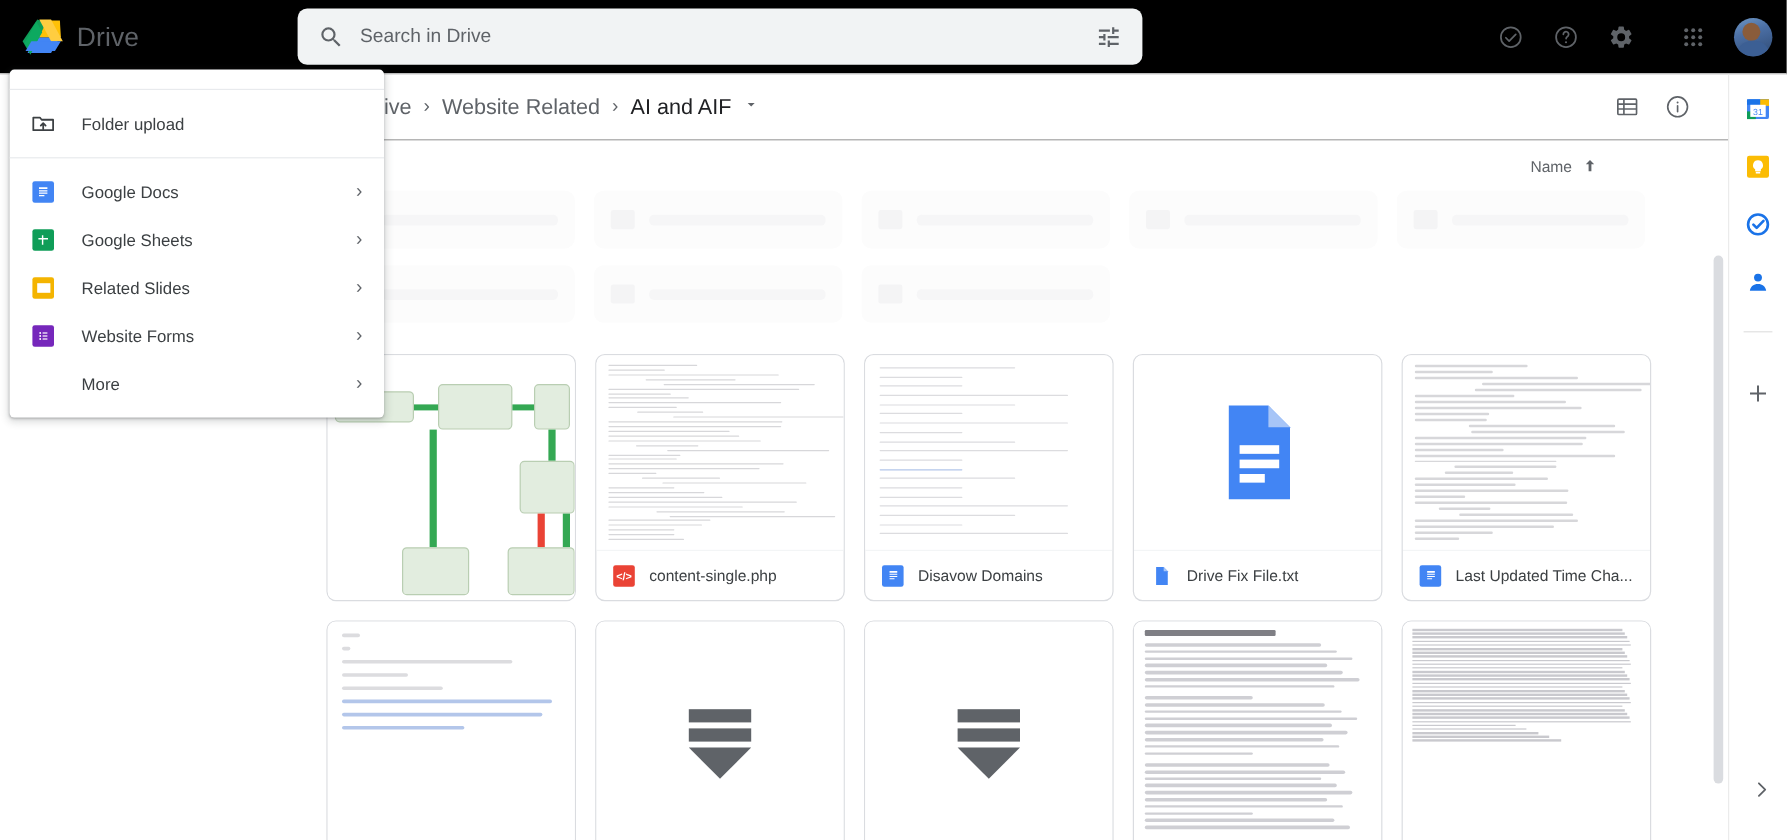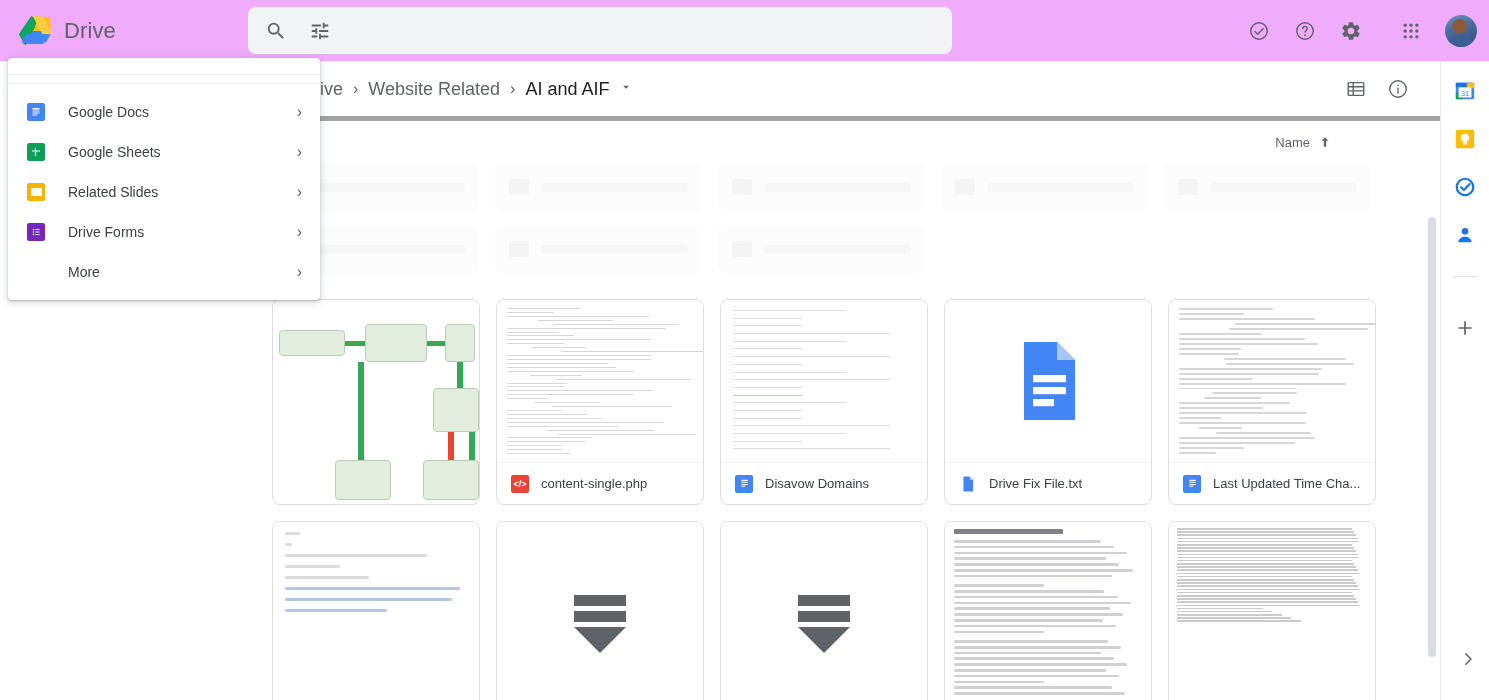--- a/index.html
+++ b/index.html
@@ -8,21 +8,21 @@
     overflow: hidden;
     background: #ffffff;
     font-family: "Liberation Sans", sans-serif;
     color: #202124;
   }
   .app { position: relative; width: 1489px; height: 700px; }
 
   
   .header {
     position: absolute; top: 0; left: 0; width: 1489px; height: 62px;
-    display: flex; align-items: center; background: #f0abfc;
+    display: flex; align-items: center; background: #000000;
     border-bottom: 1px solid #ebebeb;
   }
   .brand { display: flex; align-items: center; width: 248px; padding-left: 16px; }
   .drive-logo { width: 40px; height: 36px; position: relative; }
   .drive-word { font-size: 22px; color: #5f6368; margin-left: 8px; letter-spacing: .1px; }
   .searchwrap {
     width: 704px; height: 47px; background: #f1f3f4; border-radius: 8px;
     display: flex; align-items: center; padding: 0 8px 0 4px; margin-left: 0;
   }
   .sicon { width: 48px; height: 40px; display: flex; align-items: center; justify-content: center; }
@@ -73,21 +73,21 @@
   
   .main { position: absolute; top: 62px; left: 248px; width: 1192px; height: 638px; background: #fff; }
   .crumbbar { height: 54px; display: flex; align-items: center; padding: 0 8px 0 16px; }
   .crumb { font-size: 18px; color: #5f6368; padding: 4px 8px; border-radius: 4px; }
   .crumb.last { color: #202124; }
   .crumb-sep { color: #5f6368; font-size: 16px; padding: 0 2px; }
   .caret { margin-left: 2px; color: #5f6368; }
   .crumb-right { margin-left: auto; display: flex; align-items: center; gap: 2px; padding-right: 14px; }
   .miconbtn { width: 40px; height: 40px; border-radius: 50%; display: flex; align-items: center; justify-content: center; }
 
-  .filespane { position: absolute; top: 54px; left: 0; width: 1192px; height: 584px; overflow: hidden; background: #fff; border-top: 5px solid #a3a3a3; }
+  .filespane { position: absolute; top: 54px; left: 0; width: 1192px; height: 584px; overflow: hidden; background: #fff; border-top: 1px solid #a3a3a3; }
   .section-hdr { height: 42px; display: flex; align-items: center; padding: 0 24px; }
   .section-title { font-size: 14px; color: #5f6368; font-weight: bold; }
   .name-sort { margin-left: auto; display: flex; align-items: center; gap: 8px; margin-right: 84px; font-size: 13px; color: #5f6368; }
 
   .grid { display: flex; flex-wrap: wrap; gap: 16px; padding: 0 24px; }
   .ghost-row { display: flex; gap: 16px; padding: 0 24px; }
   .ghost {
     width: 207px; height: 48px; border-radius: 8px; background: #fcfcfc;
     display: flex; align-items: center; gap: 12px; padding: 0 14px;
   }
@@ -178,20 +178,21 @@
       </span>
       <span class="drive-word">Drive</span>
     </div>
 
     <div class="searchwrap">
       <span class="sicon">
         <svg width="22" height="22" viewBox="0 0 24 24" fill="#5f6368">
             <path d="M15.5 14h-.79l-.28-.27A6.47 6.47 0 0016 9.5 6.5 6.5 0 109.5 16c1.61 0 3.09-.59 4.23-1.57l.27.28v.79l5 4.99L20.49 19l-4.99-5zm-6 0C7.01 14 5 11.99 5 9.5S7.01 5 9.5 5 14 7.01 14 9.5 11.99 14 9.5 14z"></path>
           </svg>
       </span>
+      <input class="sinput" value="" placeholder="Search in Drive" style="">
       <span class="tunebtn">
         <svg width="22" height="22" viewBox="0 0 24 24" fill="#5f6368">
             <path d="M3 17v2h6v-2H3zM3 5v2h10V5H3zm10 16v-2h8v-2h-8v-2h-2v6h2zM7 9v2H3v2h4v2h2V9H7zm14 4v-2H11v2h10zm-6-4h2V7h4V5h-4V3h-2v6z"></path>
           </svg>
       </span>
     </div>
 
     <div class="header-right">
       <span class="hicon">
         <svg width="22" height="22" viewBox="0 0 24 24" fill="none" stroke="#5f6368" stroke-width="1.6">
@@ -638,20 +639,29 @@
           <path d="M9 5l7 7-7 7" stroke-linecap="round" stroke-linejoin="round"></path>
         </svg>
     </span>
   </div>
 
   <div class="menu">
 
     <div class="mdiv"></div>
 
 
+    <div class="mi">
+      <span class="mi-icon">
+        <svg width="22" height="22" viewBox="0 0 24 24" fill="none" stroke="#3c4043" stroke-width="1.6">
+          <path d="M3 6.5h6l1.6 2H21v9.5H3z" stroke-linejoin="round"></path>
+          <path d="M12 17v-5M9.8 13.8L12 11.6l2.2 2.2" stroke-linecap="round" stroke-linejoin="round"></path>
+        </svg>
+      </span>
+      <span class="mlabel">Folder upload</span>
+    </div>
 
     <div class="mdiv"></div>
 
     <div class="mi">
       <span class="mi-icon">
         <span class="sq" style="background:#4285f4">
           <svg width="12" height="12" viewBox="0 0 24 24" fill="#fff">
               <path d="M5 4h14v3H5zm0 5h14v2H5zm0 4h14v2H5zm0 4h9v2H5z"></path>
             </svg>
         </span>
@@ -689,21 +699,21 @@
           <svg width="12" height="12" viewBox="0 0 24 24" fill="#fff">
               <circle cx="7" cy="7" r="1.6"></circle>
               <rect x="11" y="6" width="8" height="2"></rect>
               <circle cx="7" cy="12" r="1.6"></circle>
               <rect x="11" y="11" width="8" height="2"></rect>
               <circle cx="7" cy="17" r="1.6"></circle>
               <rect x="11" y="16" width="8" height="2"></rect>
             </svg>
         </span>
       </span>
-      <span class="mlabel">Drive Forms</span>
+      <span class="mlabel">Website Forms</span>
       <span class="chev">›</span>
     </div>
 
     <div class="mi">
       <span class="mi-icon"></span>
       <span class="mlabel">More</span>
       <span class="chev">›</span>
     </div>
   </div>
 

